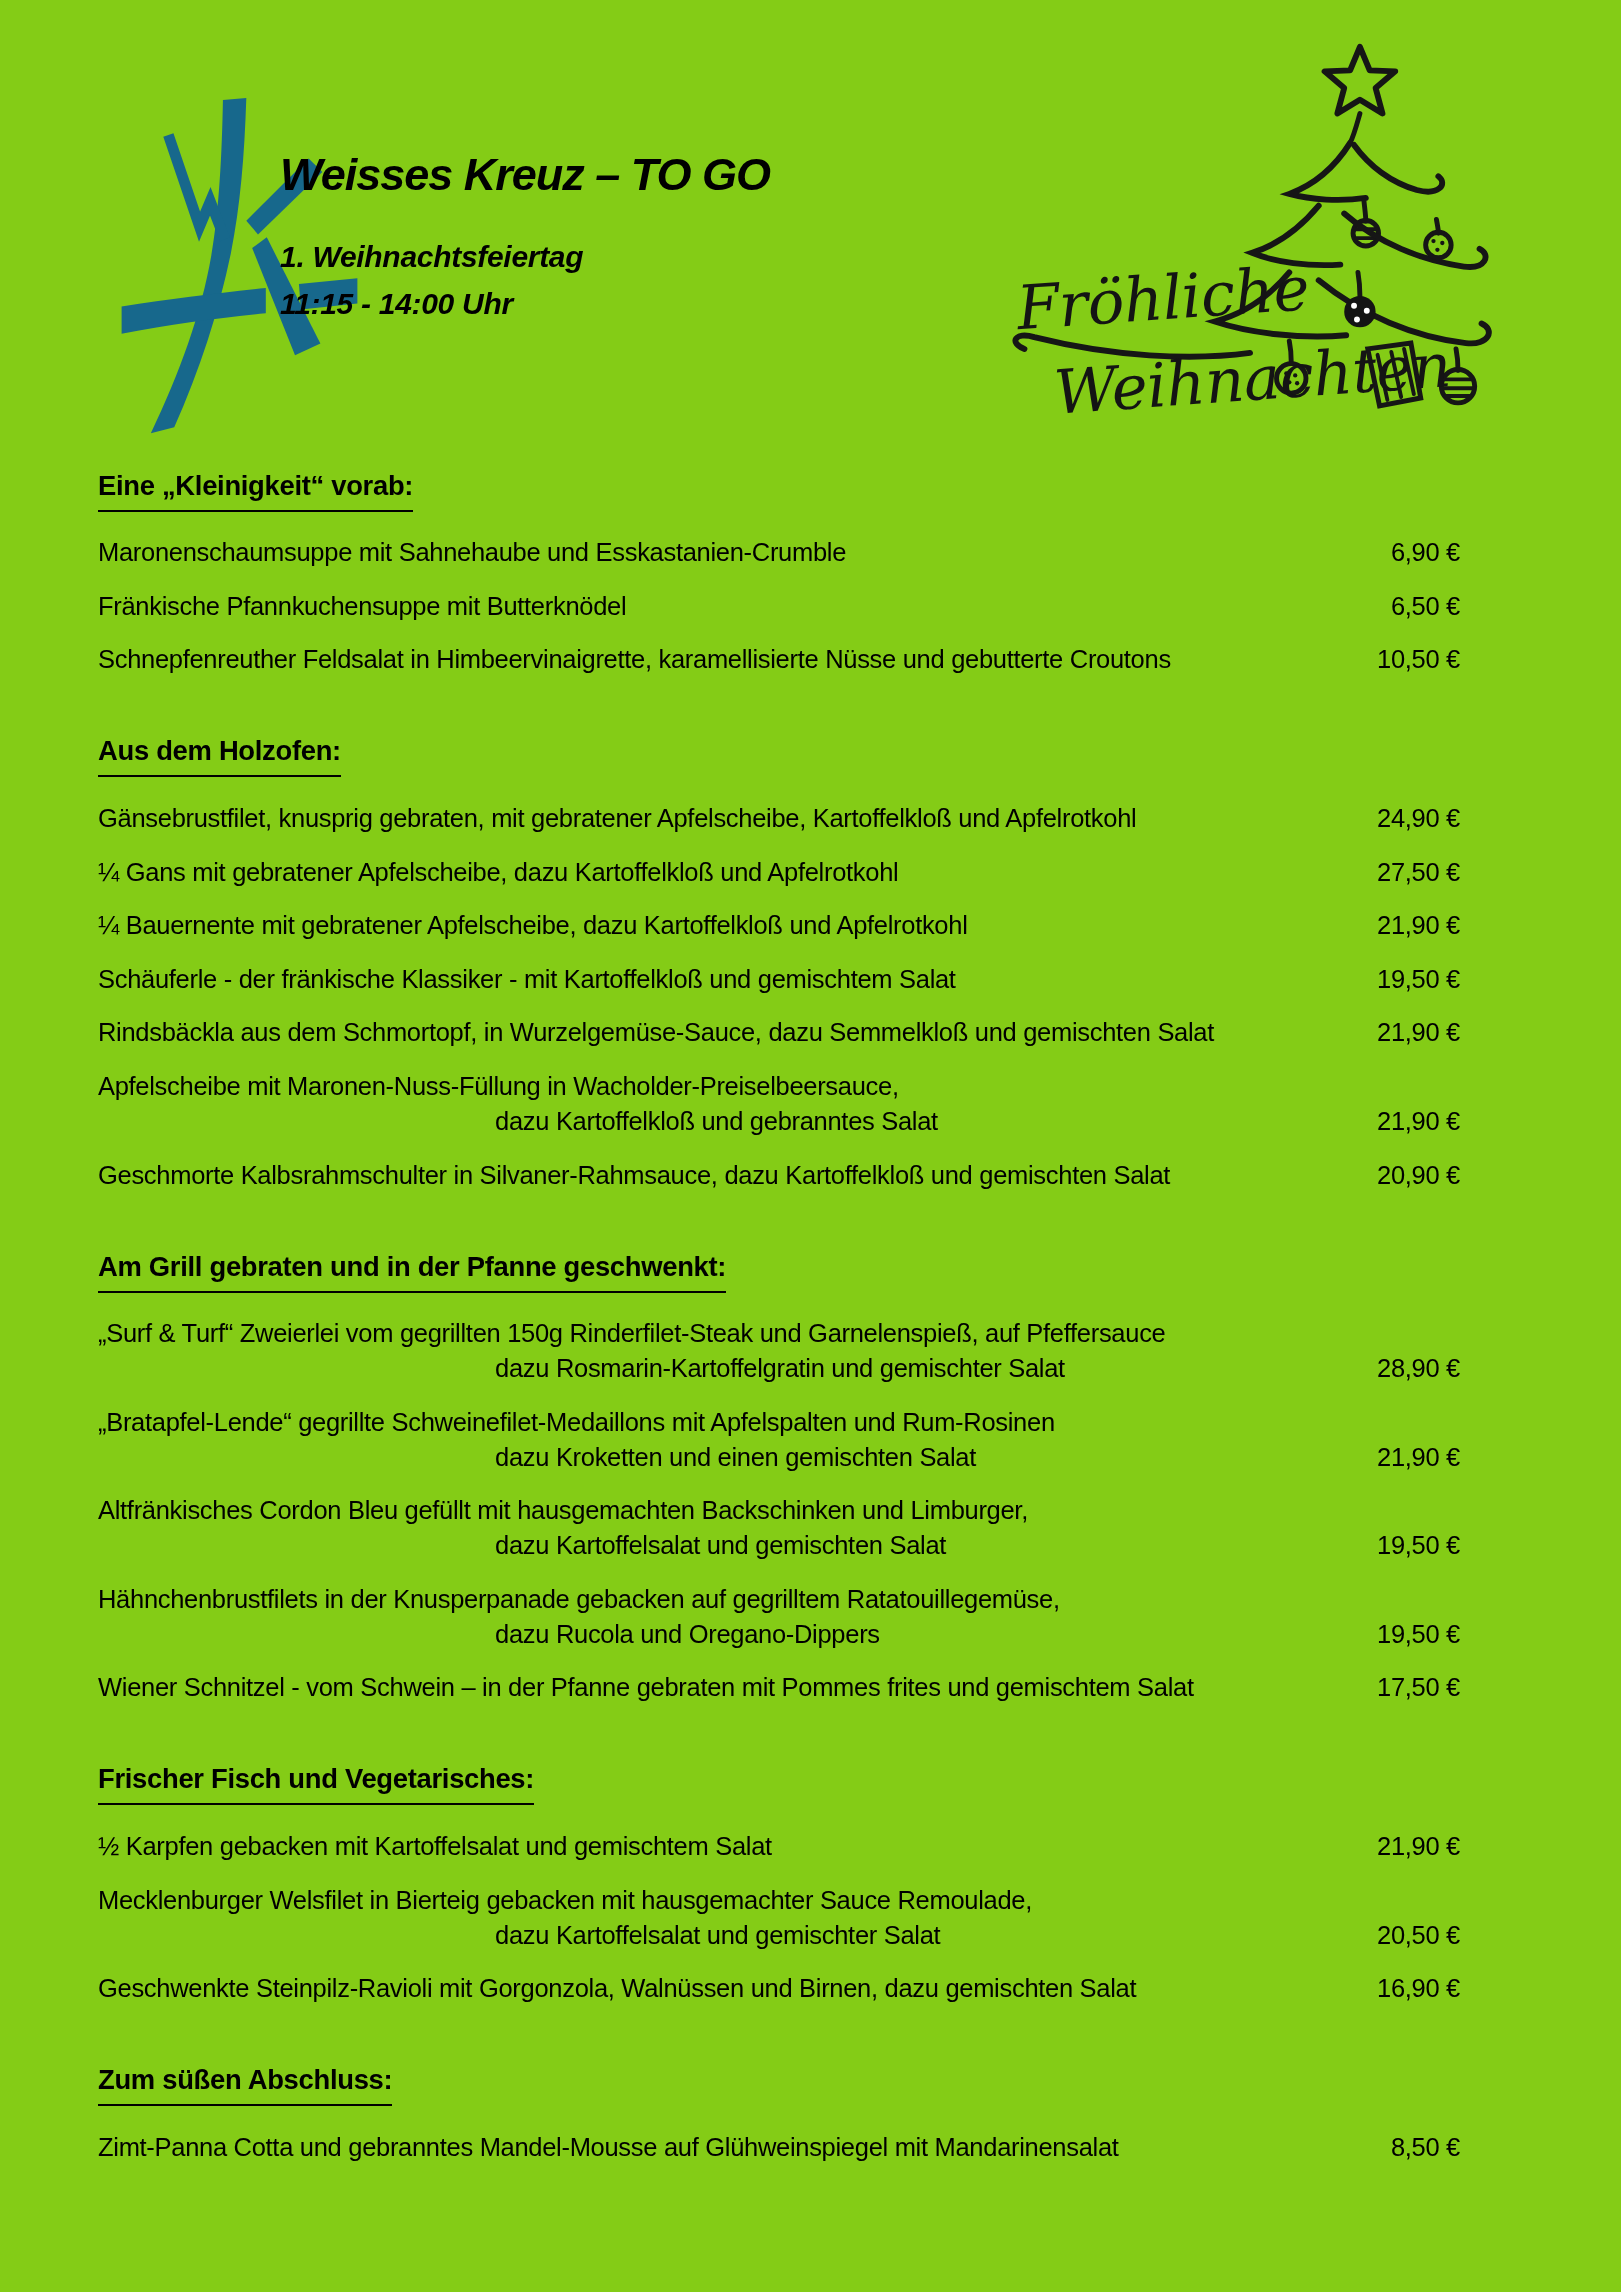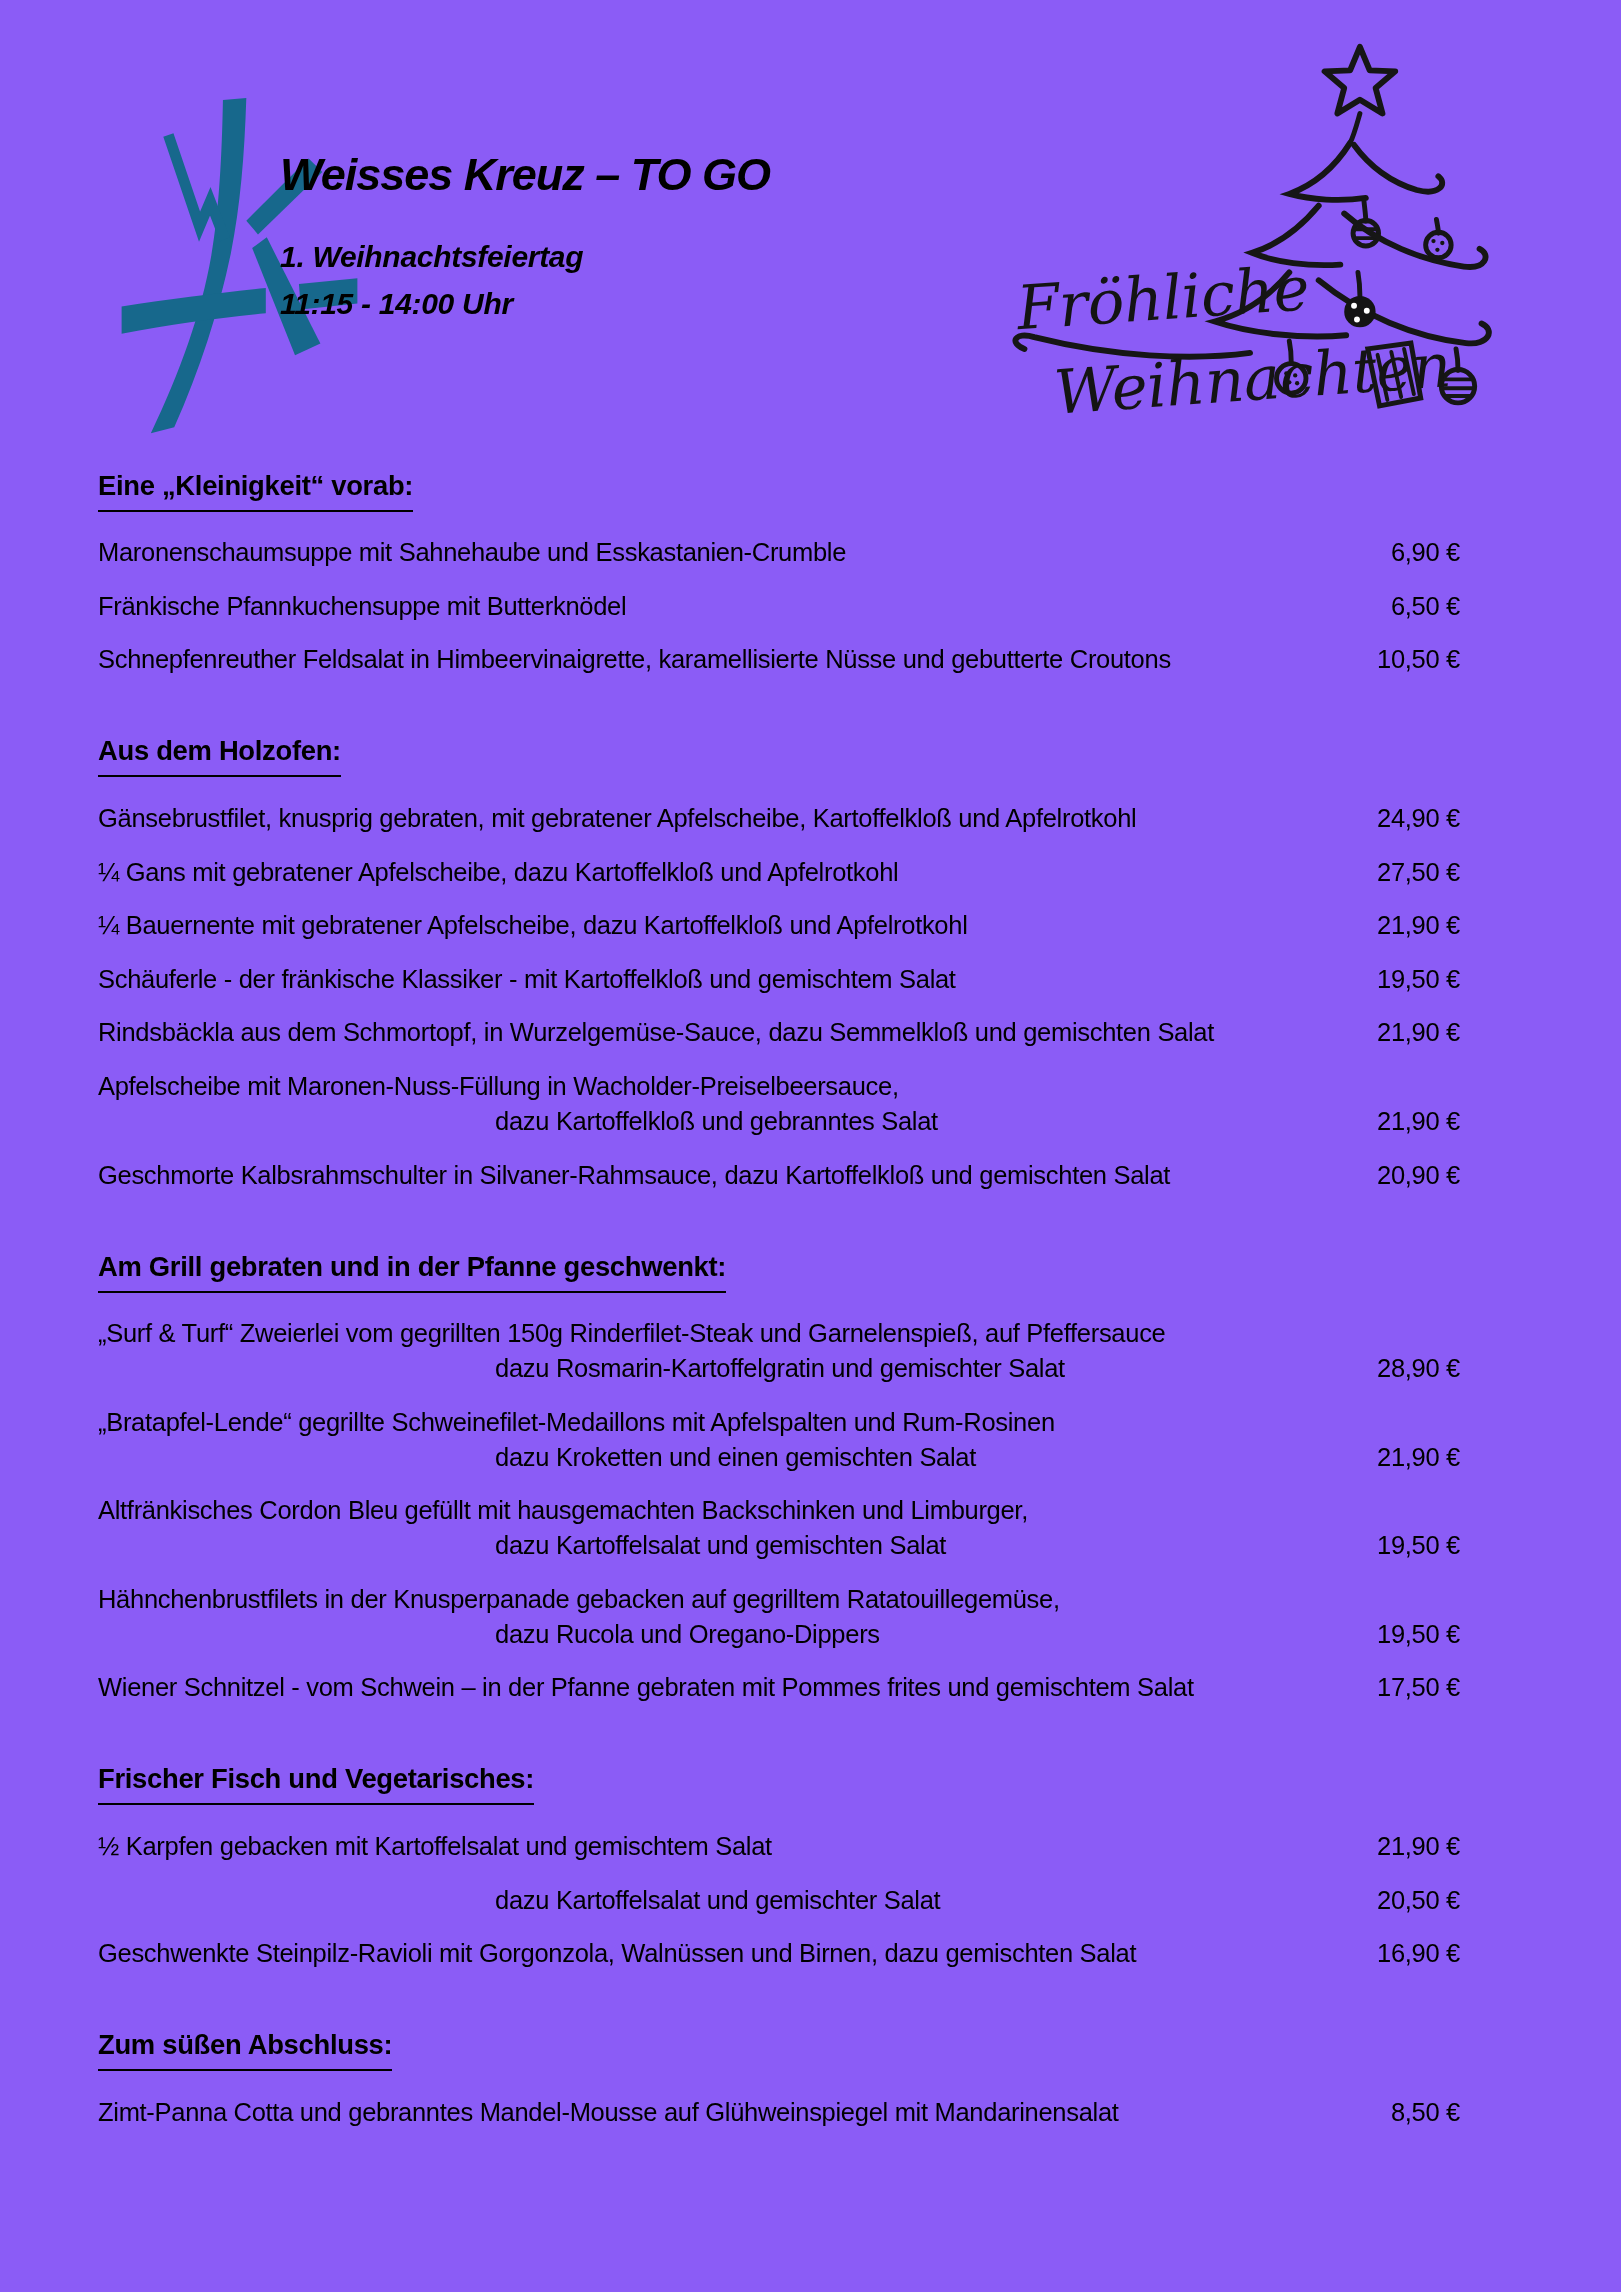--- a/index.html
+++ b/index.html
@@ -1,18 +1,18 @@
 <!DOCTYPE html>
 <html><head>
 <meta charset="utf-8">
 <style>
   html,body { margin:0; padding:0; background:#888; }
   .page {
     position:relative; width:1621px; height:2293px; margin:0 auto;
-    background:#8b5cf6; color:#000;
+    background:#84cc16; color:#000;
     font-family:"Liberation Sans", sans-serif;
     letter-spacing:-0.3px;
     overflow:hidden;
   }
   
   .header { position:relative; height:461px; }
   .logo-svg { position:absolute; left:116px; top:98px; width:247px; height:341px; }
   .title-block { position:absolute; left:280px; top:147px; }
   .page-title {
     font-size:45px; font-weight:bold; font-style:italic; letter-spacing:-1px;
@@ -258,20 +258,21 @@
     <div class="item">
       <div class="item-text">
         <div class="line1">½ Karpfen gebacken mit Kartoffelsalat und gemischtem Salat</div>
 
       </div>
       <div class="price">21,90 €</div>
     </div>
 
     <div class="item">
       <div class="item-text">
+        <div class="line1">Mecklenburger Welsfilet in Bierteig gebacken mit hausgemachter Sauce Remoulade,</div>
         <div class="line2">dazu Kartoffelsalat und gemischter Salat</div>
       </div>
       <div class="price">20,50 €</div>
     </div>
 
     <div class="item">
       <div class="item-text">
         <div class="line1">Geschwenkte Steinpilz-Ravioli mit Gorgonzola, Walnüssen und Birnen, dazu gemischten Salat</div>
 
       </div>

